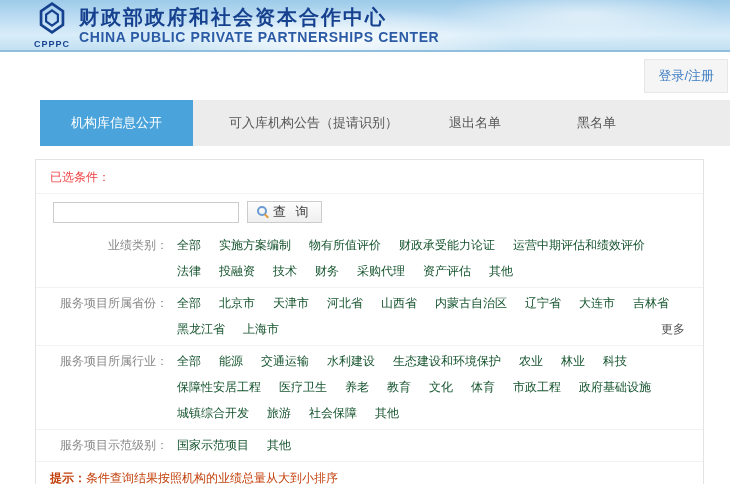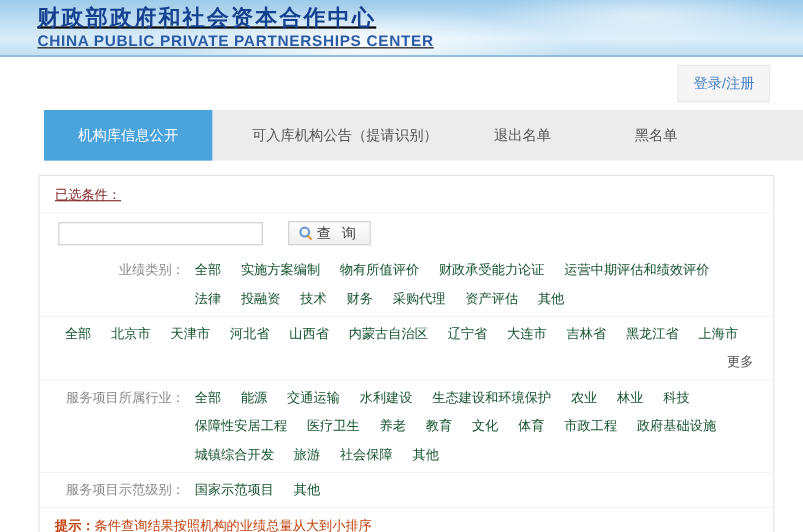--- a/index.html
+++ b/index.html
@@ -11,64 +11,73 @@
   .site-header{
     height:52px; display:flex; align-items:center; padding-left:34px;
     background:
       radial-gradient(ellipse 260px 50px at 46% 85%, rgba(255,255,255,.85), rgba(255,255,255,0) 70%),
       radial-gradient(ellipse 200px 40px at 80% 30%, rgba(255,255,255,.55), rgba(255,255,255,0) 70%),
       linear-gradient(180deg,#9dcbe9 0%,#bcdcf2 35%,#d9edf9 70%,#c2e0f2 100%);
     border-bottom:2px solid #92bedd;
   }
   .logo-block{ display:flex; flex-direction:column; align-items:center; margin-right:9px; }
   .logo-acronym{ font-size:9px; font-weight:bold; letter-spacing:1px; color:#16418f; margin-top:1px; }
-  .titles{ display:flex; flex-direction:column;text-decoration:underline; }
+  .titles{ display:flex; flex-direction:column; }
   .title-zh{ font-size:20px; font-weight:bold; color:#16418f; letter-spacing:2px; line-height:22px; }
   .title-en{ font-size:14px; font-weight:bold; color:#2c5ba6; letter-spacing:.6px; margin-top:1px; }
 
   
   .login-row{ height:40px; position:relative; background:#fff; }
-  .login-btn{ position:absolute; right:30px; top:7px; display:inline-block;
+  .login-btn{ position:absolute; right:2px; top:7px; display:inline-block;
     background:#f5f5f5; border:1px solid #e7e7e7; color:#3f7ec4; font-size:13px;
     padding:7px 13px; text-decoration:none; cursor:pointer; }
 
   
   .tabs{ margin:8px 0 0 40px; height:46px; background:#ececec; display:flex; align-items:stretch; }
   .tab{ display:flex; align-items:center; justify-content:center; font-size:13px; color:#555; cursor:pointer; white-space:nowrap; }
   .tab.active{ background:#4aa3da; color:#fff; width:153px; }
   .tab.t2{ padding:0 18px; margin-left:18px;text-align:right; }
   .tab.t3{ padding:0 33px; }
   .tab.t4{ padding:0 43px; }
 
   
   .filter-panel{ margin:13px 0 0 35px; width:669px; border:1px solid #e3e3e3; background:#fff; font-size:12px; }
   .f-row{ display:flex; align-items:flex-start; padding:6px 14px; border-top:1px solid #f2f2f2; }
   .f-row:first-child{ border-top:none; }
-  .selected-row{ color:#7f1d1d; padding-top:9px; padding-bottom:7px;text-decoration:underline; }
+  .selected-row{ color:#ef4444; padding-top:9px; padding-bottom:7px; }
   .name-row{ align-items:center; padding-top:7px; padding-bottom:7px; }
   .f-label{ width:118px; min-width:118px; text-align:right; color:#888; line-height:19px; }
   .name-input{ width:186px; height:21px; border:1px solid #ccc; margin-left:3px; padding:0 4px; font-size:12px; outline:none; }
-  .search-btn{ display:inline-flex; align-items:center; gap:4px; margin-left:23px; height:22px;
+  .search-btn{ display:inline-flex; align-items:center; gap:4px; margin-left:8px; height:22px;
     padding:0 9px; border:1px solid #ccc; background:linear-gradient(180deg,#fdfdfd,#efefef);
     font-size:13px; color:#444; letter-spacing:3px; cursor:pointer; font-family:inherit; }
   .mag{ width:12px; height:12px; position:relative; display:inline-block; }
   .mag::before{ content:""; position:absolute; width:6px; height:6px; border:2px solid #6b9bd2; border-radius:50%; top:0; left:0; }
   .mag::after{ content:""; position:absolute; width:5px; height:2px; background:#e09b3a; transform:rotate(45deg); bottom:1px; right:0; }
   .f-options{ display:flex; flex-wrap:wrap; flex:1; line-height:19px; row-gap:7px; }
   .f-link{ color:#14532d; text-decoration:none; margin-left:9px; margin-right:9px; cursor:pointer; white-space:nowrap; }
   .more-link{ margin-left:auto; color:#555; text-decoration:none; cursor:pointer; margin-right:4px; }
   .tip-row{ color:#c2410c; padding-top:8px; padding-bottom:9px; }
   .tip-row b{ font-weight:bold; }
 </style>
 </head>
 <body>
 
 <div class="page">
 
   <header class="site-header">
+    <div class="logo-block">
+      <span>
+        <svg width="34" height="32" viewBox="0 0 40 38">
+          <path d="M20 2 L33 11 V27 L20 36 L7 27 V11 Z" fill="none" stroke="#16418f" stroke-width="3.2"></path>
+          <path d="M20 10 L27 15 V23 L20 28 L13 23 V15 Z" fill="none" stroke="#16418f" stroke-width="2.6"></path>
+        </svg>
+      </span>
+      <div class="logo-acronym">CPPPC</div>
+    </div>
     <div class="titles">
       <div class="title-zh">财政部政府和社会资本合作中心</div>
       <div class="title-en">CHINA PUBLIC PRIVATE PARTNERSHIPS CENTER</div>
     </div>
   </header>
 
   <div class="login-row">
     <a class="login-btn">登录/注册</a>
   </div>
 
@@ -102,20 +111,21 @@
             <a class="f-link">法律</a>
             <a class="f-link">投融资</a>
             <a class="f-link">技术</a>
             <a class="f-link">财务</a>
             <a class="f-link">采购代理</a>
             <a class="f-link">资产评估</a>
             <a class="f-link">其他</a>
           </div>
         </div>
         <div class="f-row">
+          <span class="f-label">服务项目所属省份：</span>
           <div class="f-options">
             <a class="f-link">全部</a>
             <a class="f-link">北京市</a>
             <a class="f-link">天津市</a>
             <a class="f-link">河北省</a>
             <a class="f-link">山西省</a>
             <a class="f-link">内蒙古自治区</a>
             <a class="f-link">辽宁省</a>
             <a class="f-link">大连市</a>
             <a class="f-link">吉林省</a>

